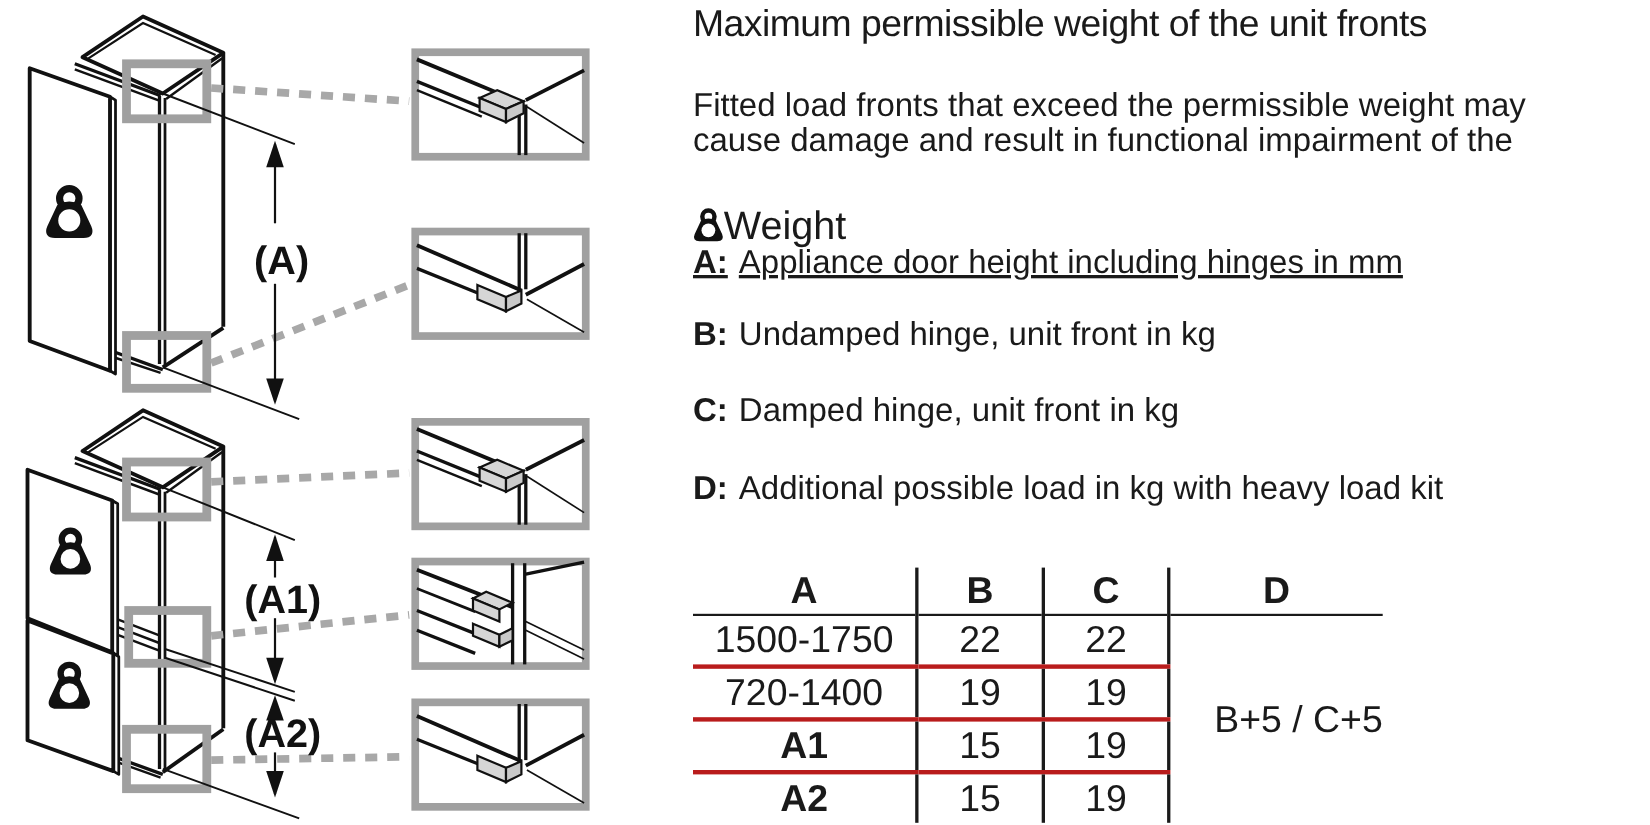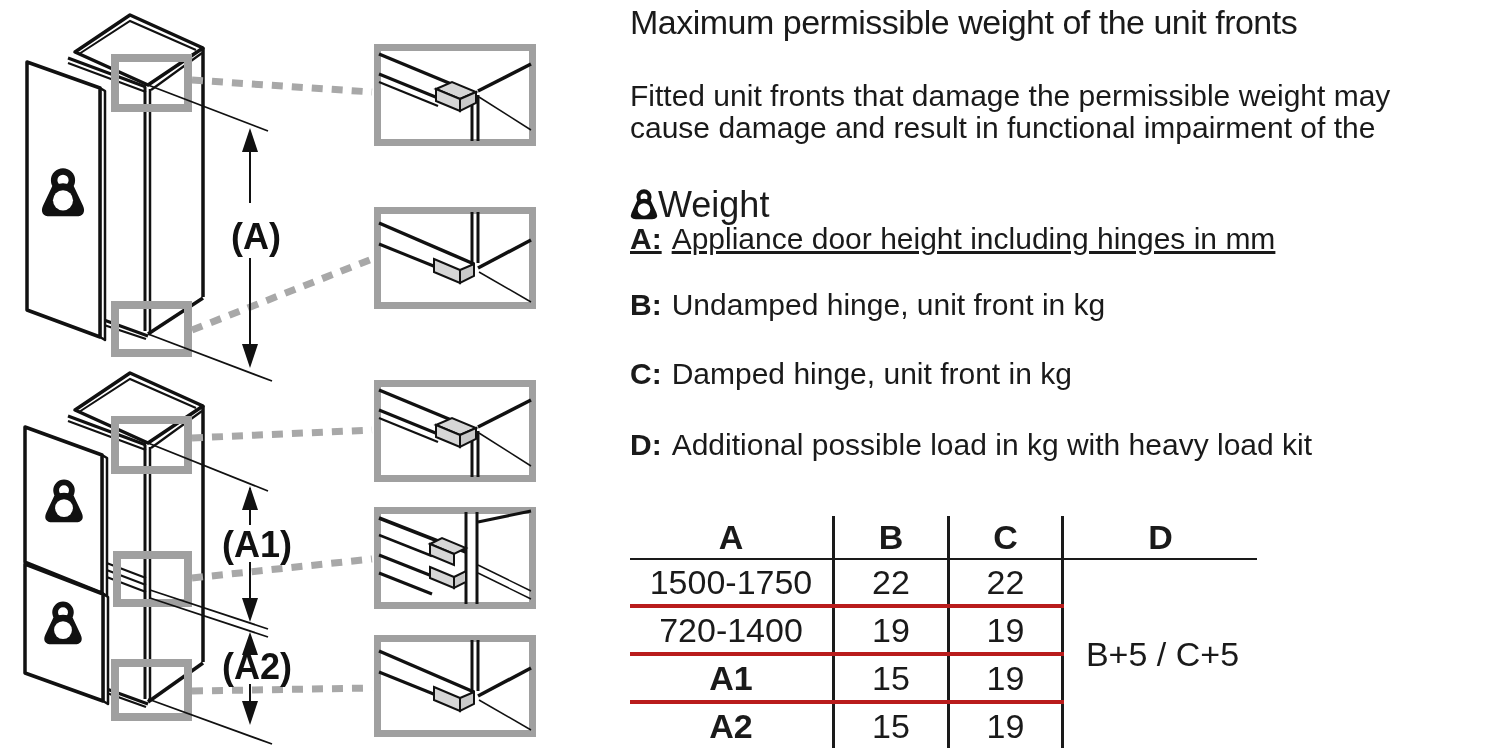--- a/index.html
+++ b/index.html
@@ -19,21 +19,21 @@
   .tbl-wrap{left:630px;top:516px;}
   table{border-collapse:collapse;font-size:34px;table-layout:fixed;}
   th,td{padding:0;text-align:center;font-weight:normal;}
   th{font-weight:bold;}
   .cw-a{width:202px;} .cw-b{width:112px;} .cw-c{width:111px;} .cw-d{width:193px;}
   .hr{height:42px;} .dr{height:44px;}
   .vline{border-right:3px solid #1a1a1a;}
   .hdr th{border-bottom:2px solid #1a1a1a;}
   .sep{border-bottom:4px solid #b91c1c;}
   .bold{font-weight:bold;}
-  td.dcell{text-align:center;padding-left:4px;vertical-align:middle;}
+  td.dcell{text-align:right;padding-left:4px;vertical-align:middle;}
 </style>
 </head>
 <body>
 
 <div id="page">
 
   <svg class="abs" style="left:0;top:0" width="620" height="750" viewBox="0 0 620 750">
     <defs>
 
       <g id="kb">
@@ -175,21 +175,21 @@
     <use href="#det-top" transform="translate(374,44)"></use>
     <use href="#det-bot" transform="translate(374,207)"></use>
     <use href="#det-top" transform="translate(374,380)"></use>
     <use href="#det-mid" transform="translate(374,507)"></use>
     <use href="#det-bot" transform="translate(374,635)"></use>
   </svg>
 
   <div class="abs title">Maximum permissible weight of the unit fronts</div>
 
   <div class="abs para">
-    <div>Fitted unit fronts that damage the permissible weight may</div>
+    <div>Fitted load fronts that exceed the permissible weight may</div>
     <div>cause damage and result in functional impairment of the</div>
   </div>
 
   <div class="abs weight-line">
     <svg width="28" height="34" viewBox="-19 -26 38 44">
       <circle cx="0" cy="-15" r="7.5" fill="#fff" stroke="#111" stroke-width="5.5"></circle>
       <path d="M -8,-9 L -15.5,7 Q -18.5,14 -11,14 L 11,14 Q 18.5,14 15.5,7 L 8,-9 Q 0,-13 -8,-9 Z" fill="#111" stroke="#111" stroke-width="3" stroke-linejoin="round"></path>
       <circle cx="0" cy="2" r="8.5" fill="#fff"></circle>
     </svg>
     <span>Weight</span>

